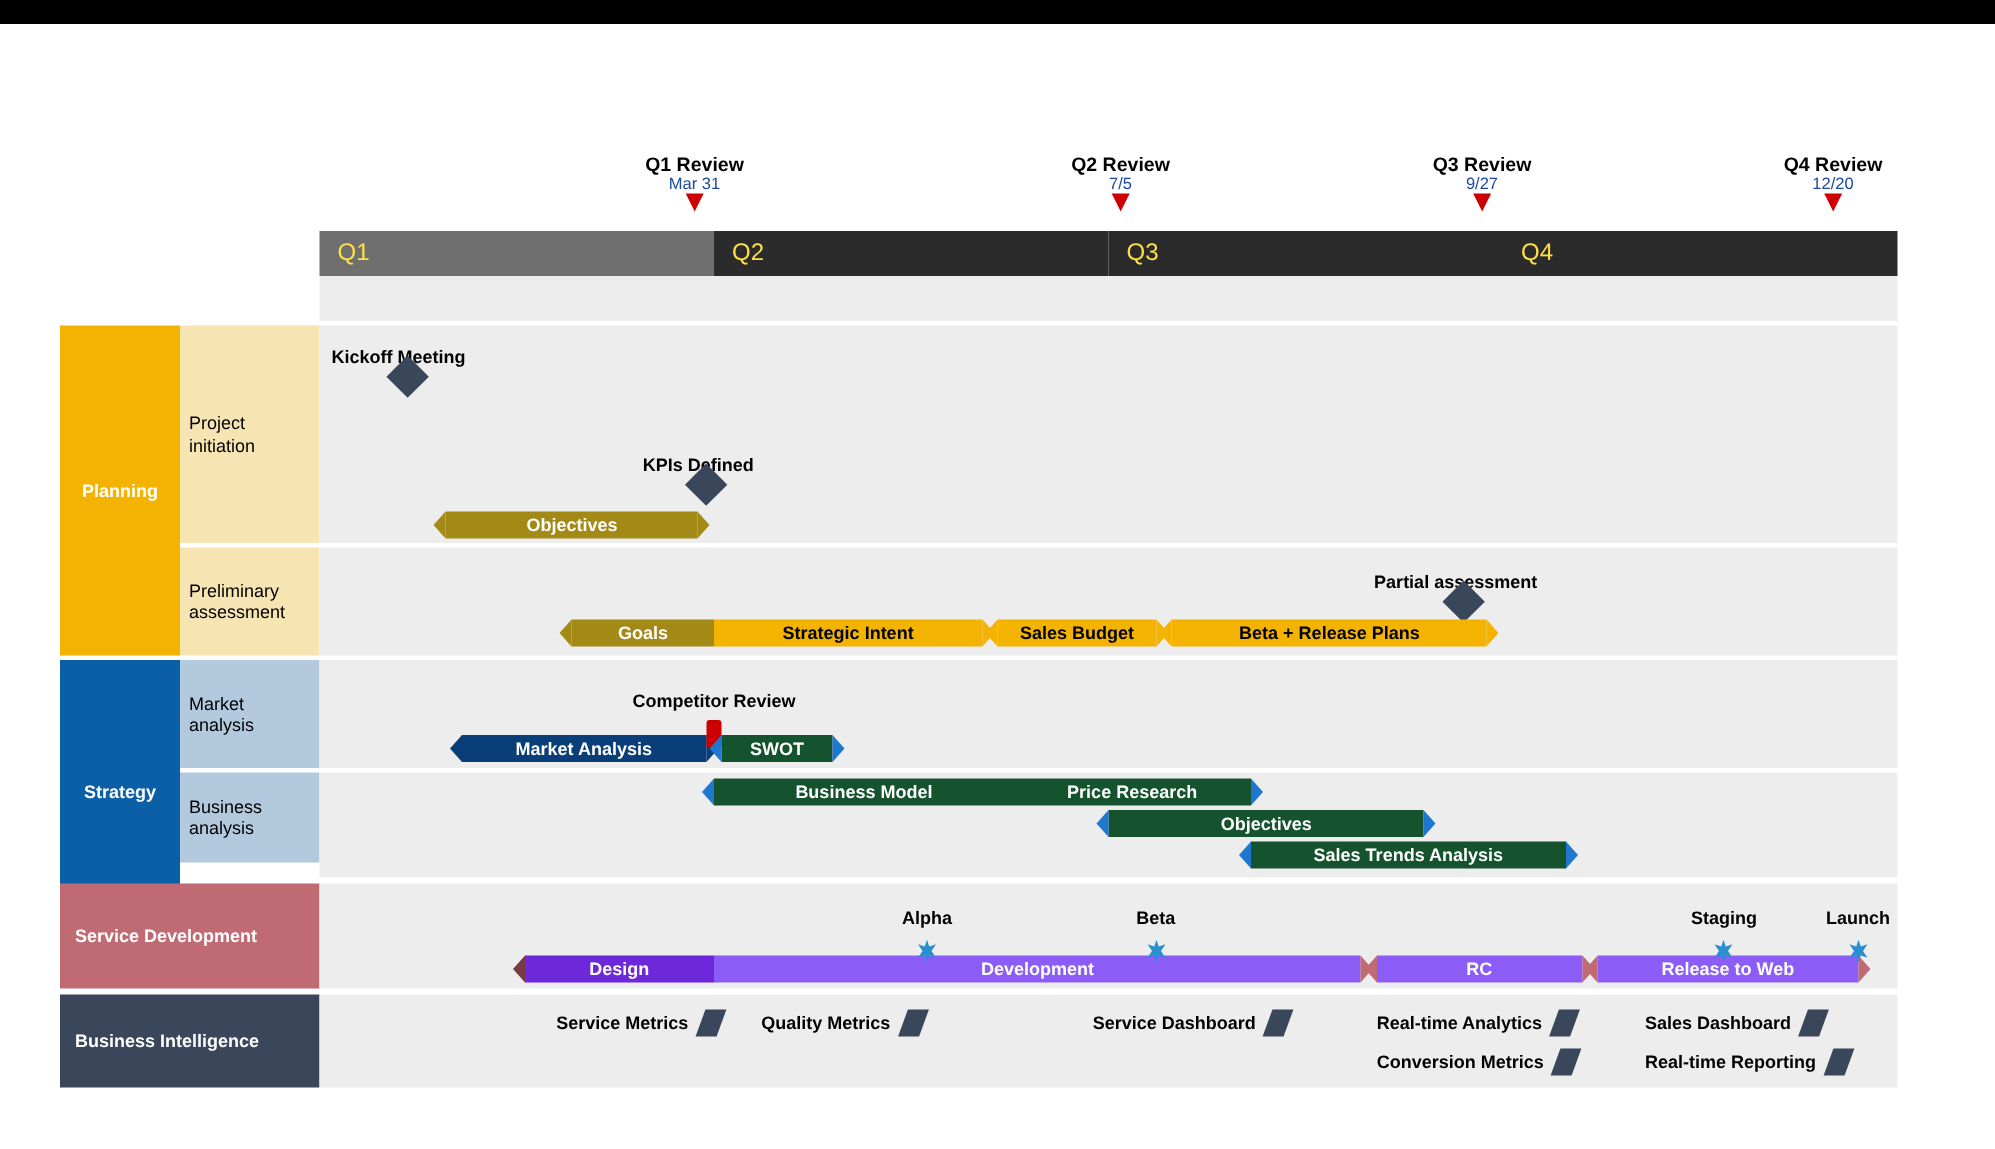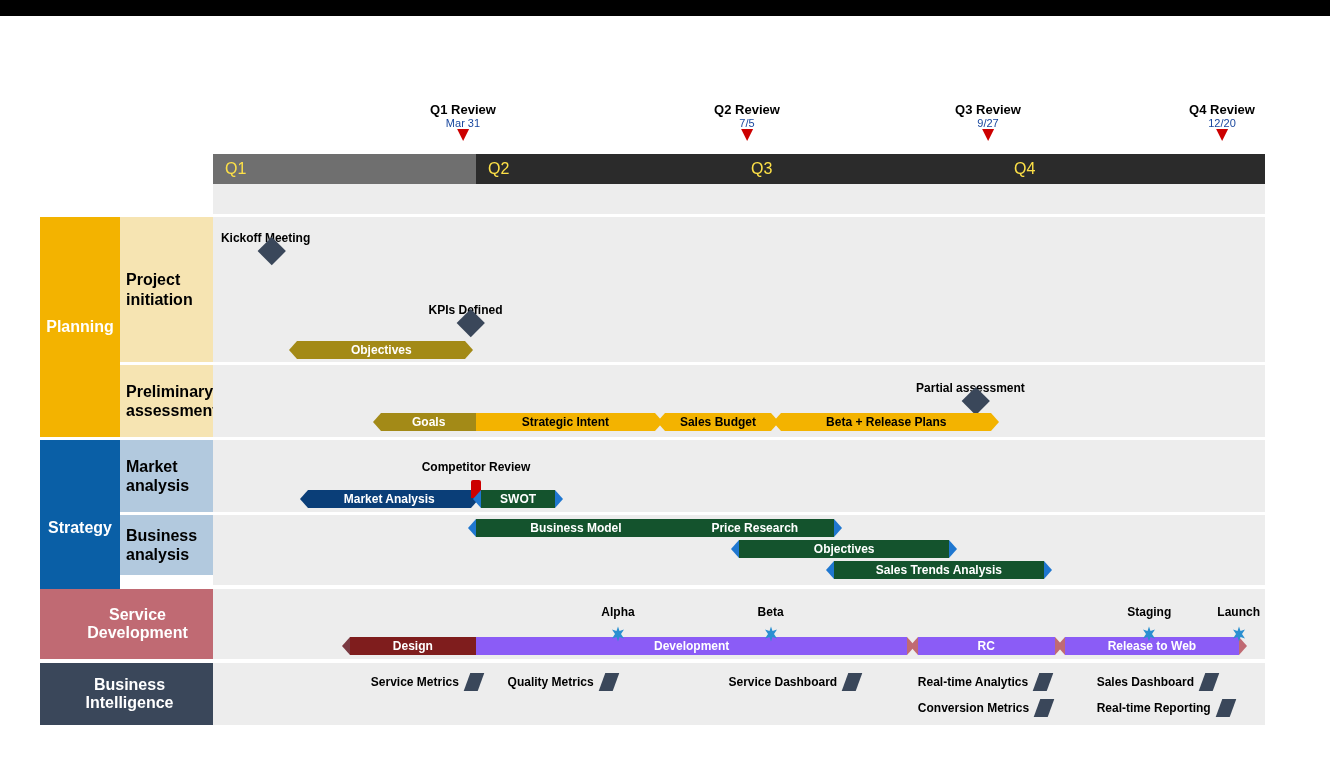--- a/index.html
+++ b/index.html
@@ -14,22 +14,22 @@
 .review span{display:block;color:#19479e;font-size:11px}
 .tri-down{width:0;height:0;border-left:6px solid transparent;border-right:6px solid transparent;border-top:12px solid #c00;margin:0 auto}
 
 
 .qband{position:absolute;top:138px;left:213px;right:65px;height:30px;display:flex}
 .qcell{flex:1;color:#fde047;font-size:16px;display:flex;align-items:center;padding-left:12px}
 .q1{background:#6f6f6f}
 .q234{background:#2b2b2b}
 
 
-.catblock{position:absolute;left:40px;width:80px;color:#fff;font-weight:700;font-size:16px;display:flex;align-items:center;justify-content:center;text-align:center;padding:4px}
-.subblock{position:absolute;left:120px;width:93px;font-size:16px;font-weight:700;display:flex;align-items:center;padding:6px;line-height:1.2}
+.catblock{position:absolute;left:40px;width:80px;color:#fff;font-weight:700;font-size:12px;display:flex;align-items:center;justify-content:center;text-align:left;padding:4px}
+.subblock{position:absolute;left:120px;width:93px;font-size:12px;font-weight:400;display:flex;align-items:center;padding:6px;line-height:1.2}
 .lane{position:absolute;left:213px;right:65px;background:#ededed}
 
 
 .amber{background:#f3b300}
 .amberlight{background:#f6e4b2;color:#000}
 .blue{background:#0a5fa6}
 .bluelight{background:#b2c9de;color:#000}
 .rose{background:#c06a73;color:#fff}
 .navy{background:#3a475a;color:#fff}
 
@@ -39,21 +39,21 @@
 .bar.cut-r::after{content:"";position:absolute;right:-8px;top:0;border-top:9px solid transparent;border-bottom:9px solid transparent;border-left:8px solid currentColor}
 
 .c-olive{background:#a38a17;color:#a38a17}
 .c-olive span{color:#fff}
 .c-amber{background:#f3b300;color:#f3b300}
 .c-amber span{color:#000}
 .c-navy{background:#0a3e78;color:#0a3e78}
 .c-navy span{color:#fff}
 .c-blue{background:#14532d;color:#1f77d0}
 .c-blue span{color:#fff}
-.c-maroon{background:#7f1d1d;color:#7a3a42}
+.c-maroon{background:#6d28d9;color:#7a3a42}
 .c-maroon span{color:#fff}
 .c-rose{background:#8b5cf6;color:#c06a73}
 .c-rose span{color:#fff}
 
 
 .diamond{position:absolute;width:20px;height:20px;background:#3a475a;transform:rotate(45deg) translate(-50%,-20%);transform-origin:center}
 .mslabel{position:absolute;transform:translateX(-50%);font-weight:700;font-size:12px;white-space:nowrap}
 
 
 .star{position:absolute;width:18px;height:18px;transform:translateX(-50%)}
@@ -166,21 +166,21 @@
         <span>Price Research</span>
       </div>
     <div class="bar c-blue cut-l cut-r" style="top:25px;left:50%;width:20%">
         <span>Objectives</span>
       </div>
     <div class="bar c-blue cut-l cut-r" style="top:46px;left:59%;width:20%">
         <span>Sales Trends Analysis</span>
       </div>
   </div>
 
-  <div class="catblock rose" style="top:573px;width:173px;height:70px;justify-content:flex-start;padding-left:26px">
+  <div class="catblock rose" style="top:573px;width:173px;height:70px;justify-content:flex-start;padding-left:10px">
       <div class="sect-label">Service Development</div>
     </div>
   <div class="lane" style="top:573px;height:70px">
     <div class="mslabel" style="top:16px;left:38.5%">Alpha</div>
     <div class="mslabel" style="top:16px;left:53%">Beta</div>
     <div class="mslabel" style="top:16px;left:89%">Staging</div>
     <div class="mslabel" style="top:16px;left:97.5%">Launch</div>
 
     <div class="bar c-maroon cut-l cut-r" style="top:48px;left:13%;width:12%">
         <span>Design</span>

